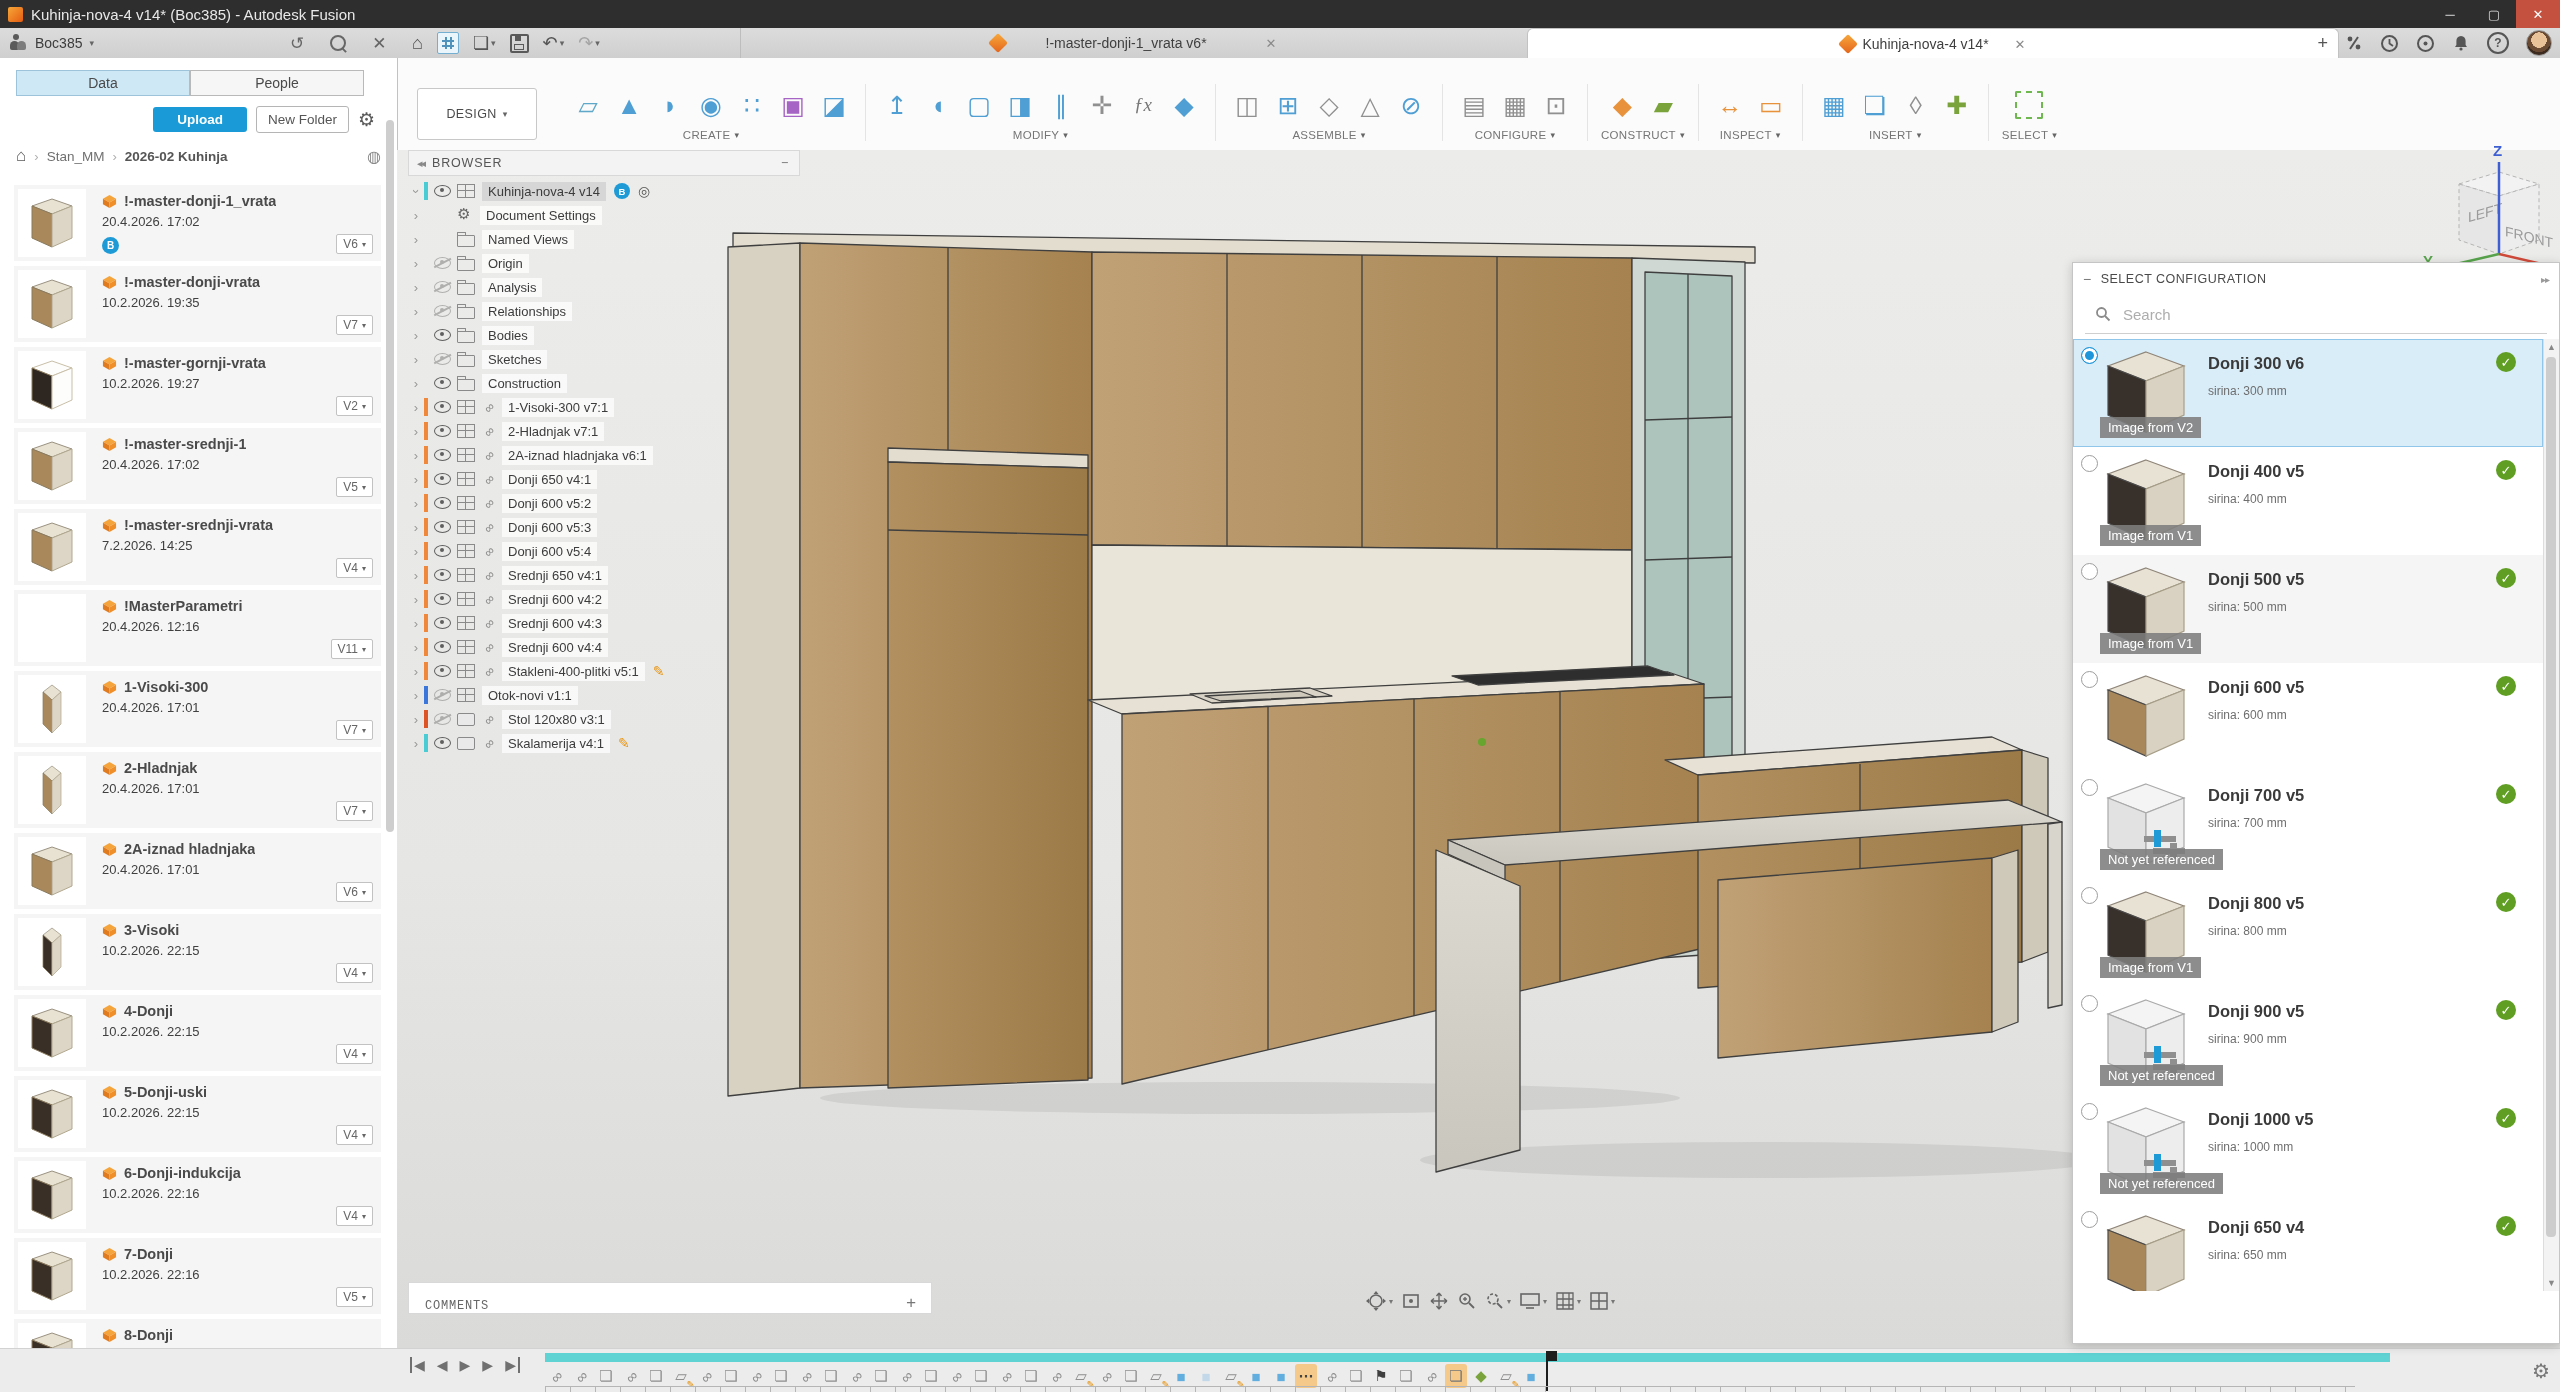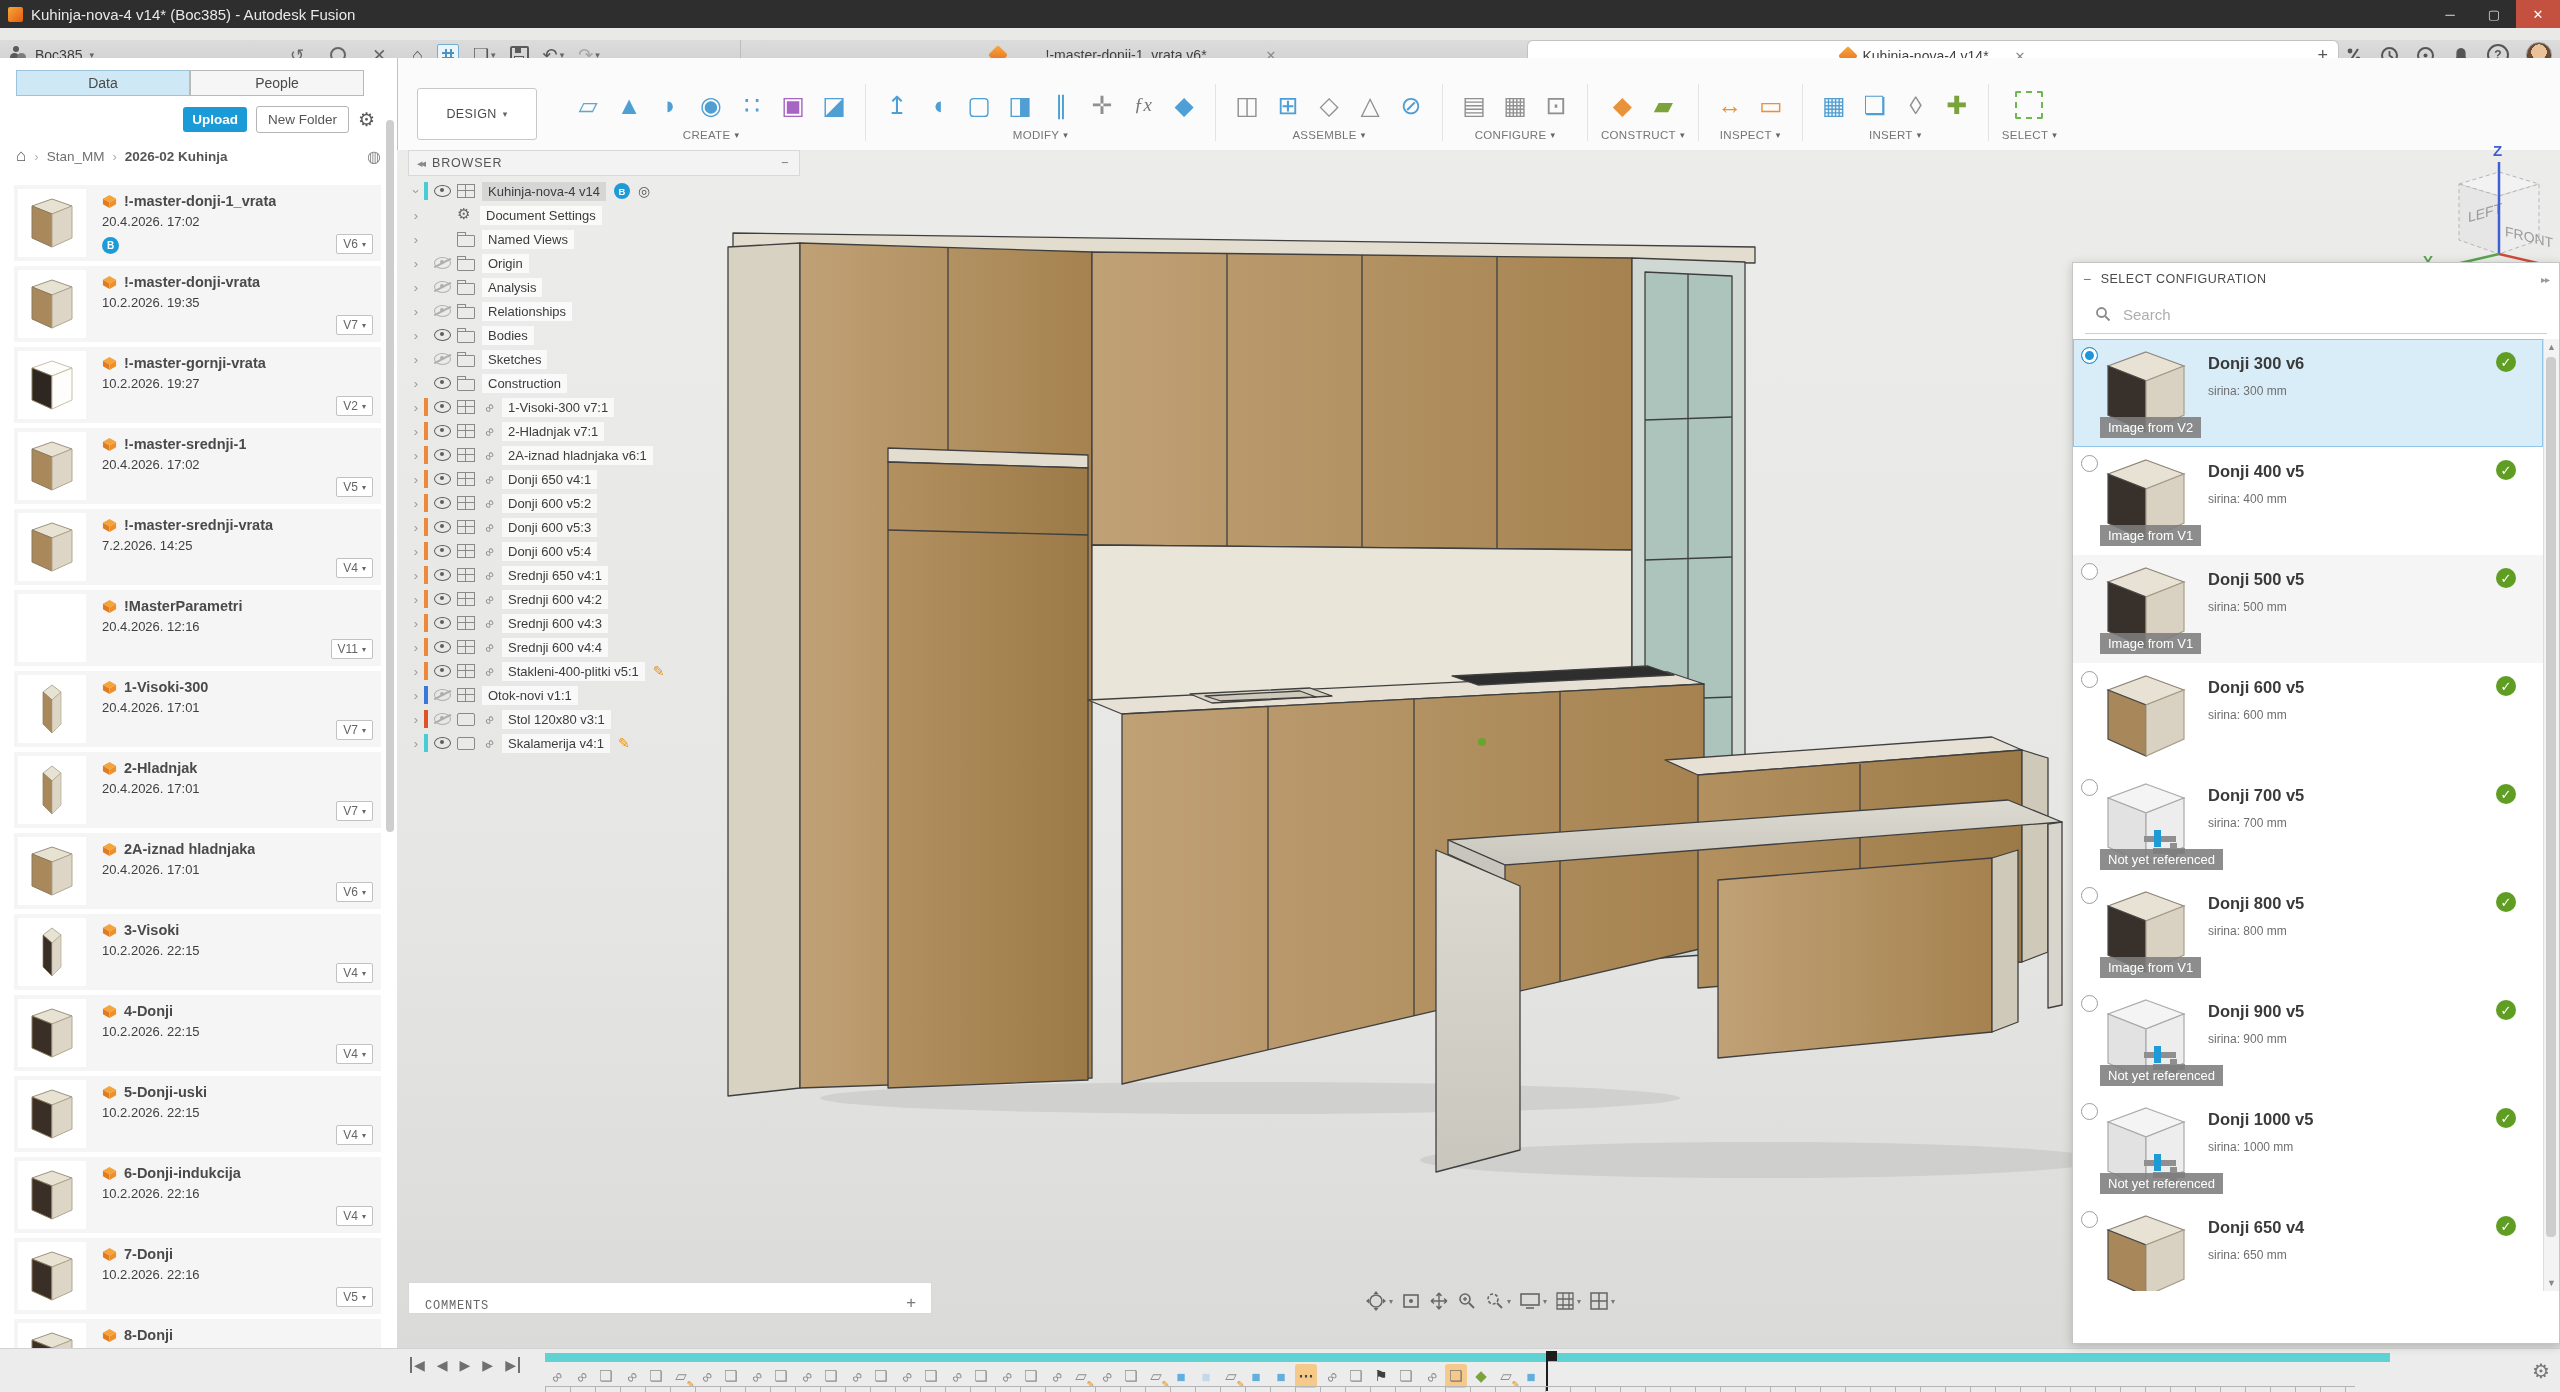--- a/index.html
+++ b/index.html
@@ -11,21 +11,21 @@
   
   .titlebar{position:absolute;left:0;top:0;width:2560px;height:28px;background:#2e2e2e;
     display:flex;align-items:center;color:#e8e8e8;font-size:15px;}
   .fusion-logo{width:15px;height:15px;margin:0 8px 0 8px;border-radius:2px;
     background:linear-gradient(135deg,#f6a738,#e55c12);display:inline-block;}
   .win-controls{margin-left:auto;display:flex;height:100%;}
   .win-btn{width:44px;height:100%;display:flex;align-items:center;justify-content:center;
     font-size:13px;color:#ddd;}
   .win-btn.close{background:#c4503f;color:#fff;}
   
-  .appbar{position:absolute;left:0;top:40px;width:2560px;height:30px;
+  .appbar{position:absolute;left:0;top:28px;width:2560px;height:30px;
     background:linear-gradient(#dcdcdc,#cfcfcf);border-bottom:1px solid #b9b9b9;
     font-size:14px;color:#3c3c3c;}
   .team-sel{position:absolute;left:10px;top:0;height:30px;display:flex;align-items:center;gap:7px;}
   .ppl-icon{display:inline-block;width:18px;height:14px;position:relative;}
   .ppl-icon::before,.ppl-icon::after{content:"";position:absolute;bottom:0;width:9px;height:9px;
     border-radius:50% 50% 2px 2px;background:#5a5a5a;}
   .ppl-icon::before{left:0;}
   .ppl-icon::after{left:7px;background:#7c7c7c;}
   .ppl-icon i{position:absolute;top:-2px;left:3px;width:6px;height:6px;border-radius:50%;background:#5a5a5a;}
   .caret{font-size:9px;color:#666;}
@@ -83,21 +83,21 @@
   .g-dashed{color:#9a9a9a;font-size:0;width:24px;height:24px;border:2px dashed #6eb84f;border-radius:2px;}
   .g-fx{font-size:19px;font-style:italic;color:#777;font-family:"Liberation Serif",serif;}
   
   .data-panel{position:absolute;left:0;top:58px;width:397px;height:1334px;background:#fff;
     border-right:1px solid #c2c2c2;}
   .dp-tabs{position:absolute;left:16px;top:12px;width:348px;height:26px;display:flex;}
   .dp-tab{flex:1;display:flex;align-items:center;justify-content:center;font-size:14px;color:#4a4a4a;
     border:1px solid #b9b9b9;background:#f6f6f6;}
   .dp-tab.active{background:#cfe8f6;border-color:#9cc3da;}
   .dp-actions{position:absolute;right:22px;top:48px;display:flex;align-items:center;gap:9px;}
-  .btn-upload{background:#1a9bd7;color:#fff;font-weight:bold;font-size:13.5px;padding:5px 9px;border-radius:3px;}
+  .btn-upload{background:#1a9bd7;color:#fff;font-weight:bold;font-size:13.5px;padding:5px 24px;border-radius:3px;}
   .btn-newfolder{background:#fff;color:#555;font-size:13.5px;padding:5px 11px;border:1px solid #b5b5b5;border-radius:3px;}
   .gear-glyph{font-size:19px;color:#5a5a5a;}
   .dp-breadcrumb{position:absolute;left:16px;top:88px;right:16px;display:flex;align-items:center;gap:8px;
     font-size:13.5px;color:#707070;}
   .bc-home{font-size:17px;color:#5a5a5a;}
   .bc-sep{color:#b0b0b0;font-size:13px;}
   .bc-current{font-weight:bold;color:#555;}
   .bc-globe{margin-left:auto;font-size:16px;color:#8a8a8a;}
   .file-list{position:absolute;left:0;top:127px;width:397px;bottom:0;overflow:hidden;}
   .fcard{position:relative;margin:0 16px 5px 14px;height:76px;background:#f5f5f5;}

